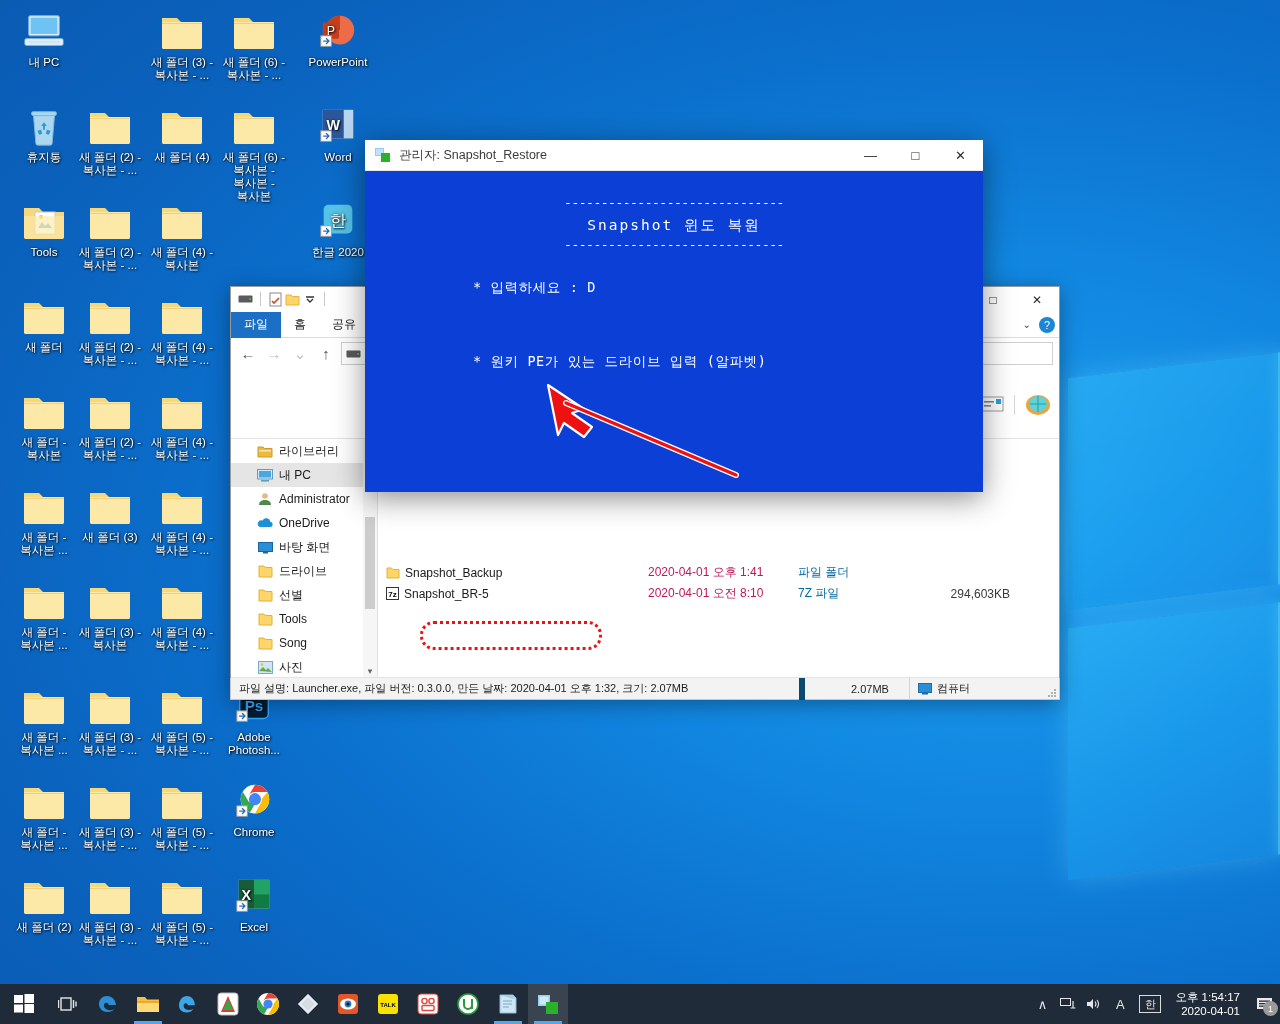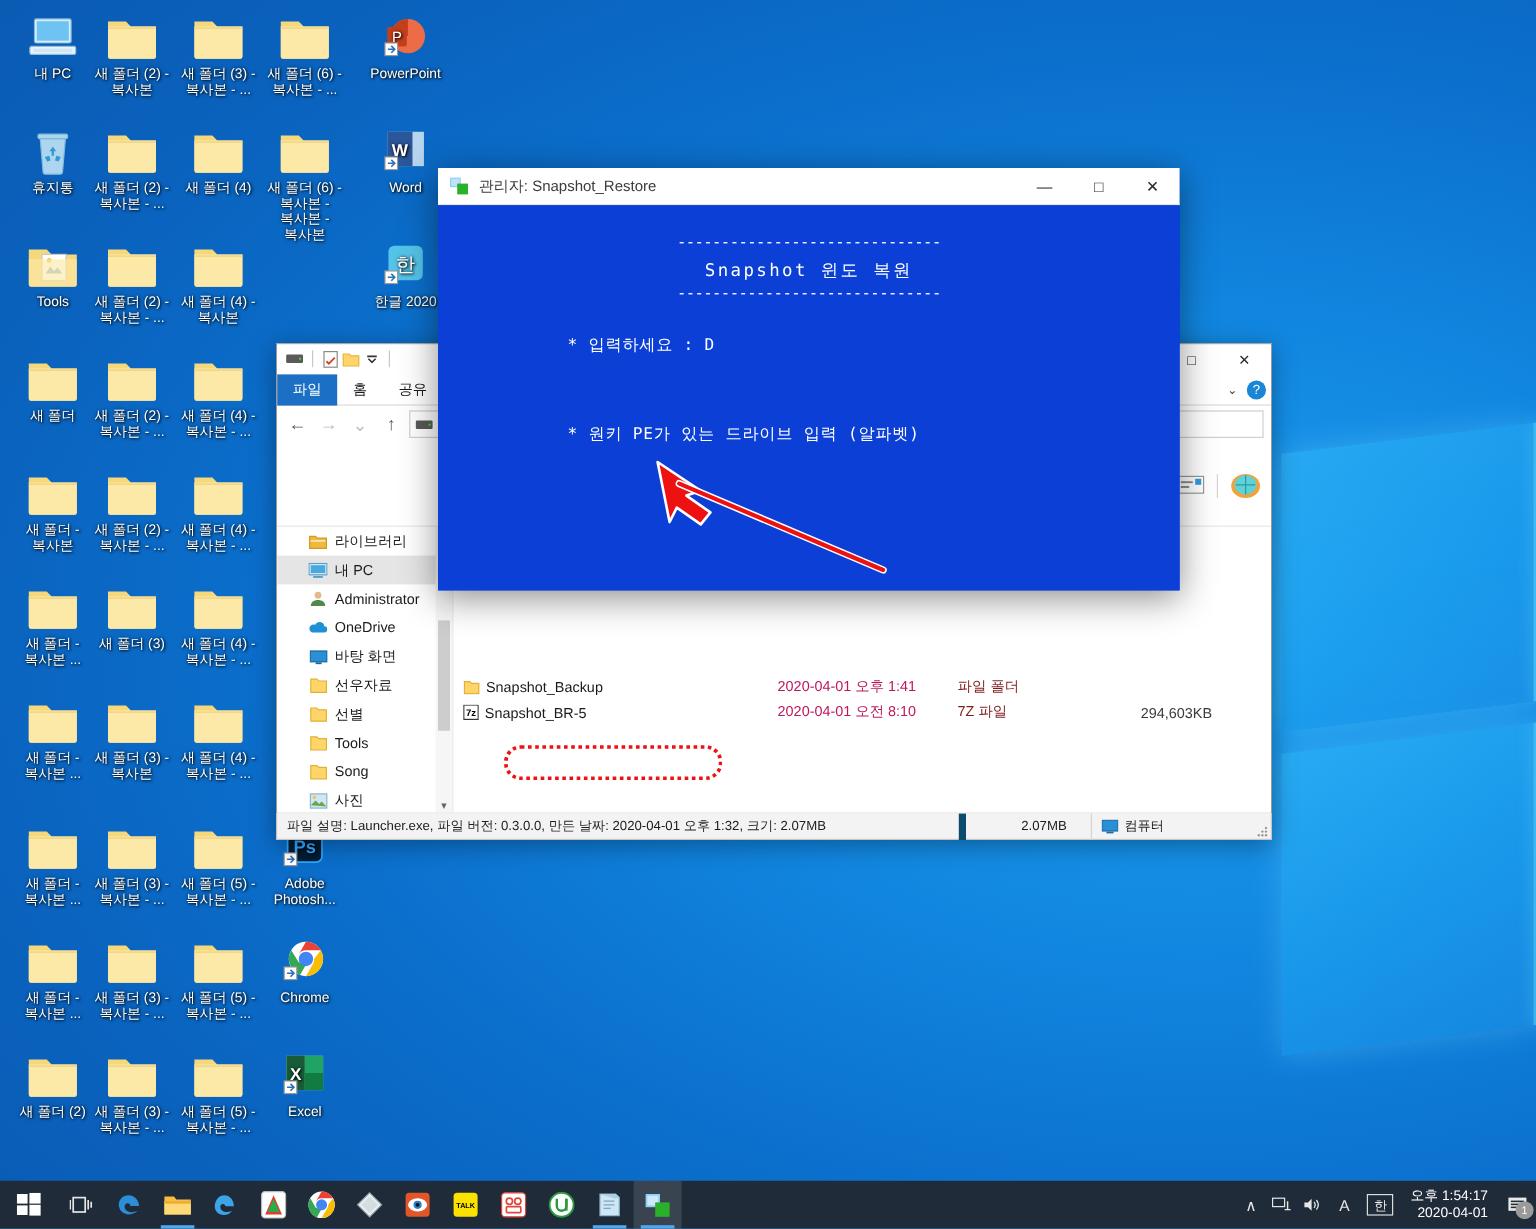--- a/index.html
+++ b/index.html
@@ -129,21 +129,21 @@
   .np-scroll .dn { position:absolute; bottom:1px; left:0; width:14px; text-align:center; font-size:9px; color:#666; }
 
   .filelist { flex: 1 1 auto; position: relative; background: #fff; }
   .fl-head { display:flex; height: 23px; border-bottom: 1px solid #e3e3e3; font-size: 11.5px; color:#2b2b2b; align-items:center;}
   .fl-head .col { padding-left: 8px; border-right: 1px solid #eee; height:23px; line-height:23px; overflow:hidden;}
   .frow { display:flex; height: 21px; align-items:center; font-size: 12px; cursor:default; }
   .frow.sel { background: #cfcfcf; }
   .frow .col { padding-left: 8px; overflow:hidden; white-space:nowrap; }
   .col.c-name { width: 262px; display:flex; align-items:center; gap:5px; }
   .col.c-date { width: 150px; color:#be185d; }
-  .col.c-type { width: 118px; color:#7f1d1d; }
+  .col.c-type { width: 118px; color:#0369a1; }
   .col.c-size { width: 110px; text-align:right; padding-right: 8px; padding-left:0; color:#3a3a3a; }
 
   .red-oval {
     position: absolute; left: 0px; top: 0px; width: 182px; height: 28px;
     border: 3px dotted #ee1111; border-radius: 14px; pointer-events:none;
   }
 
   .statusbar {
     height: 22px; border-top: 1px solid #e3e3e3; background:#fff;
     display:flex; align-items:center; font-size: 11.5px; color: #2b2b2b; padding-left: 8px; gap: 14px;
@@ -206,28 +206,20 @@
 
 <div class="desktop-icons" id="desktop-icons">
     <div class="dicon" style="left: 6px; top: 8px;">
       <span class="glyph"><svg class="app-svg" viewBox="0 0 44 40">
           <rect x="6" y="3" width="32" height="21" rx="1.5" fill="#d8eefb" stroke="#7fb6dd"></rect>
           <rect x="8" y="5" width="28" height="17" fill="#6fc3f2"></rect>
           <rect x="2" y="27" width="40" height="7" rx="1.5" fill="#e8f3fb" stroke="#8fbfdd"></rect>
           <rect x="5" y="29" width="34" height="3" fill="#cfe6f5"></rect>
         </svg></span>
       <span class="lbl">내 PC</span>
-    </div>
-    <div class="dicon" style="left: 72px; top: 8px;">
-      <span class="glyph"><svg class="folder-svg" viewBox="0 0 44 40">
-          <path d="M2 6h15l4 4h21v25a2 2 0 01-2 2H4a2 2 0 01-2-2z" fill="#f6d87c"></path>
-          <path d="M2 10h40v25a2 2 0 01-2 2H4a2 2 0 01-2-2z" fill="#fce9a8"></path>
-          <path d="M2 11h40v1H2z" fill="#f0cf7a"></path>
-        </svg></span>
-      <span class="lbl">새 폴더 (2) - 복사본</span>
     </div>
     <div class="dicon" style="left: 144px; top: 8px;">
       <span class="glyph"><svg class="folder-svg" viewBox="0 0 44 40">
           <path d="M2 6h15l4 4h21v25a2 2 0 01-2 2H4a2 2 0 01-2-2z" fill="#f6d87c"></path>
           <path d="M2 10h40v25a2 2 0 01-2 2H4a2 2 0 01-2-2z" fill="#fce9a8"></path>
           <path d="M2 11h40v1H2z" fill="#f0cf7a"></path>
         </svg></span>
       <span class="lbl">새 폴더 (3) - 복사본 - ...</span>
     </div>
     <div class="dicon" style="left: 216px; top: 8px;">
@@ -664,21 +656,21 @@
             </svg>
           </span>
           <span>바탕 화면</span>
         </div>
         <div class="np-item">
           <span class="ni">
             <svg width="15" height="13" viewBox="0 0 15 13">
               <path d="M1 1h5l1.5 1.5H14V12H1z" fill="#ffd569" stroke="#e0b238"></path>
             </svg>
           </span>
-          <span>선우자료</span>
+          <span>드라이브</span>
         </div>
         <div class="np-item">
           <span class="ni">
             <svg width="15" height="13" viewBox="0 0 15 13">
               <path d="M1 1h5l1.5 1.5H14V12H1z" fill="#ffd569" stroke="#e0b238"></path>
             </svg>
           </span>
           <span>선별</span>
         </div>
         <div class="np-item">

